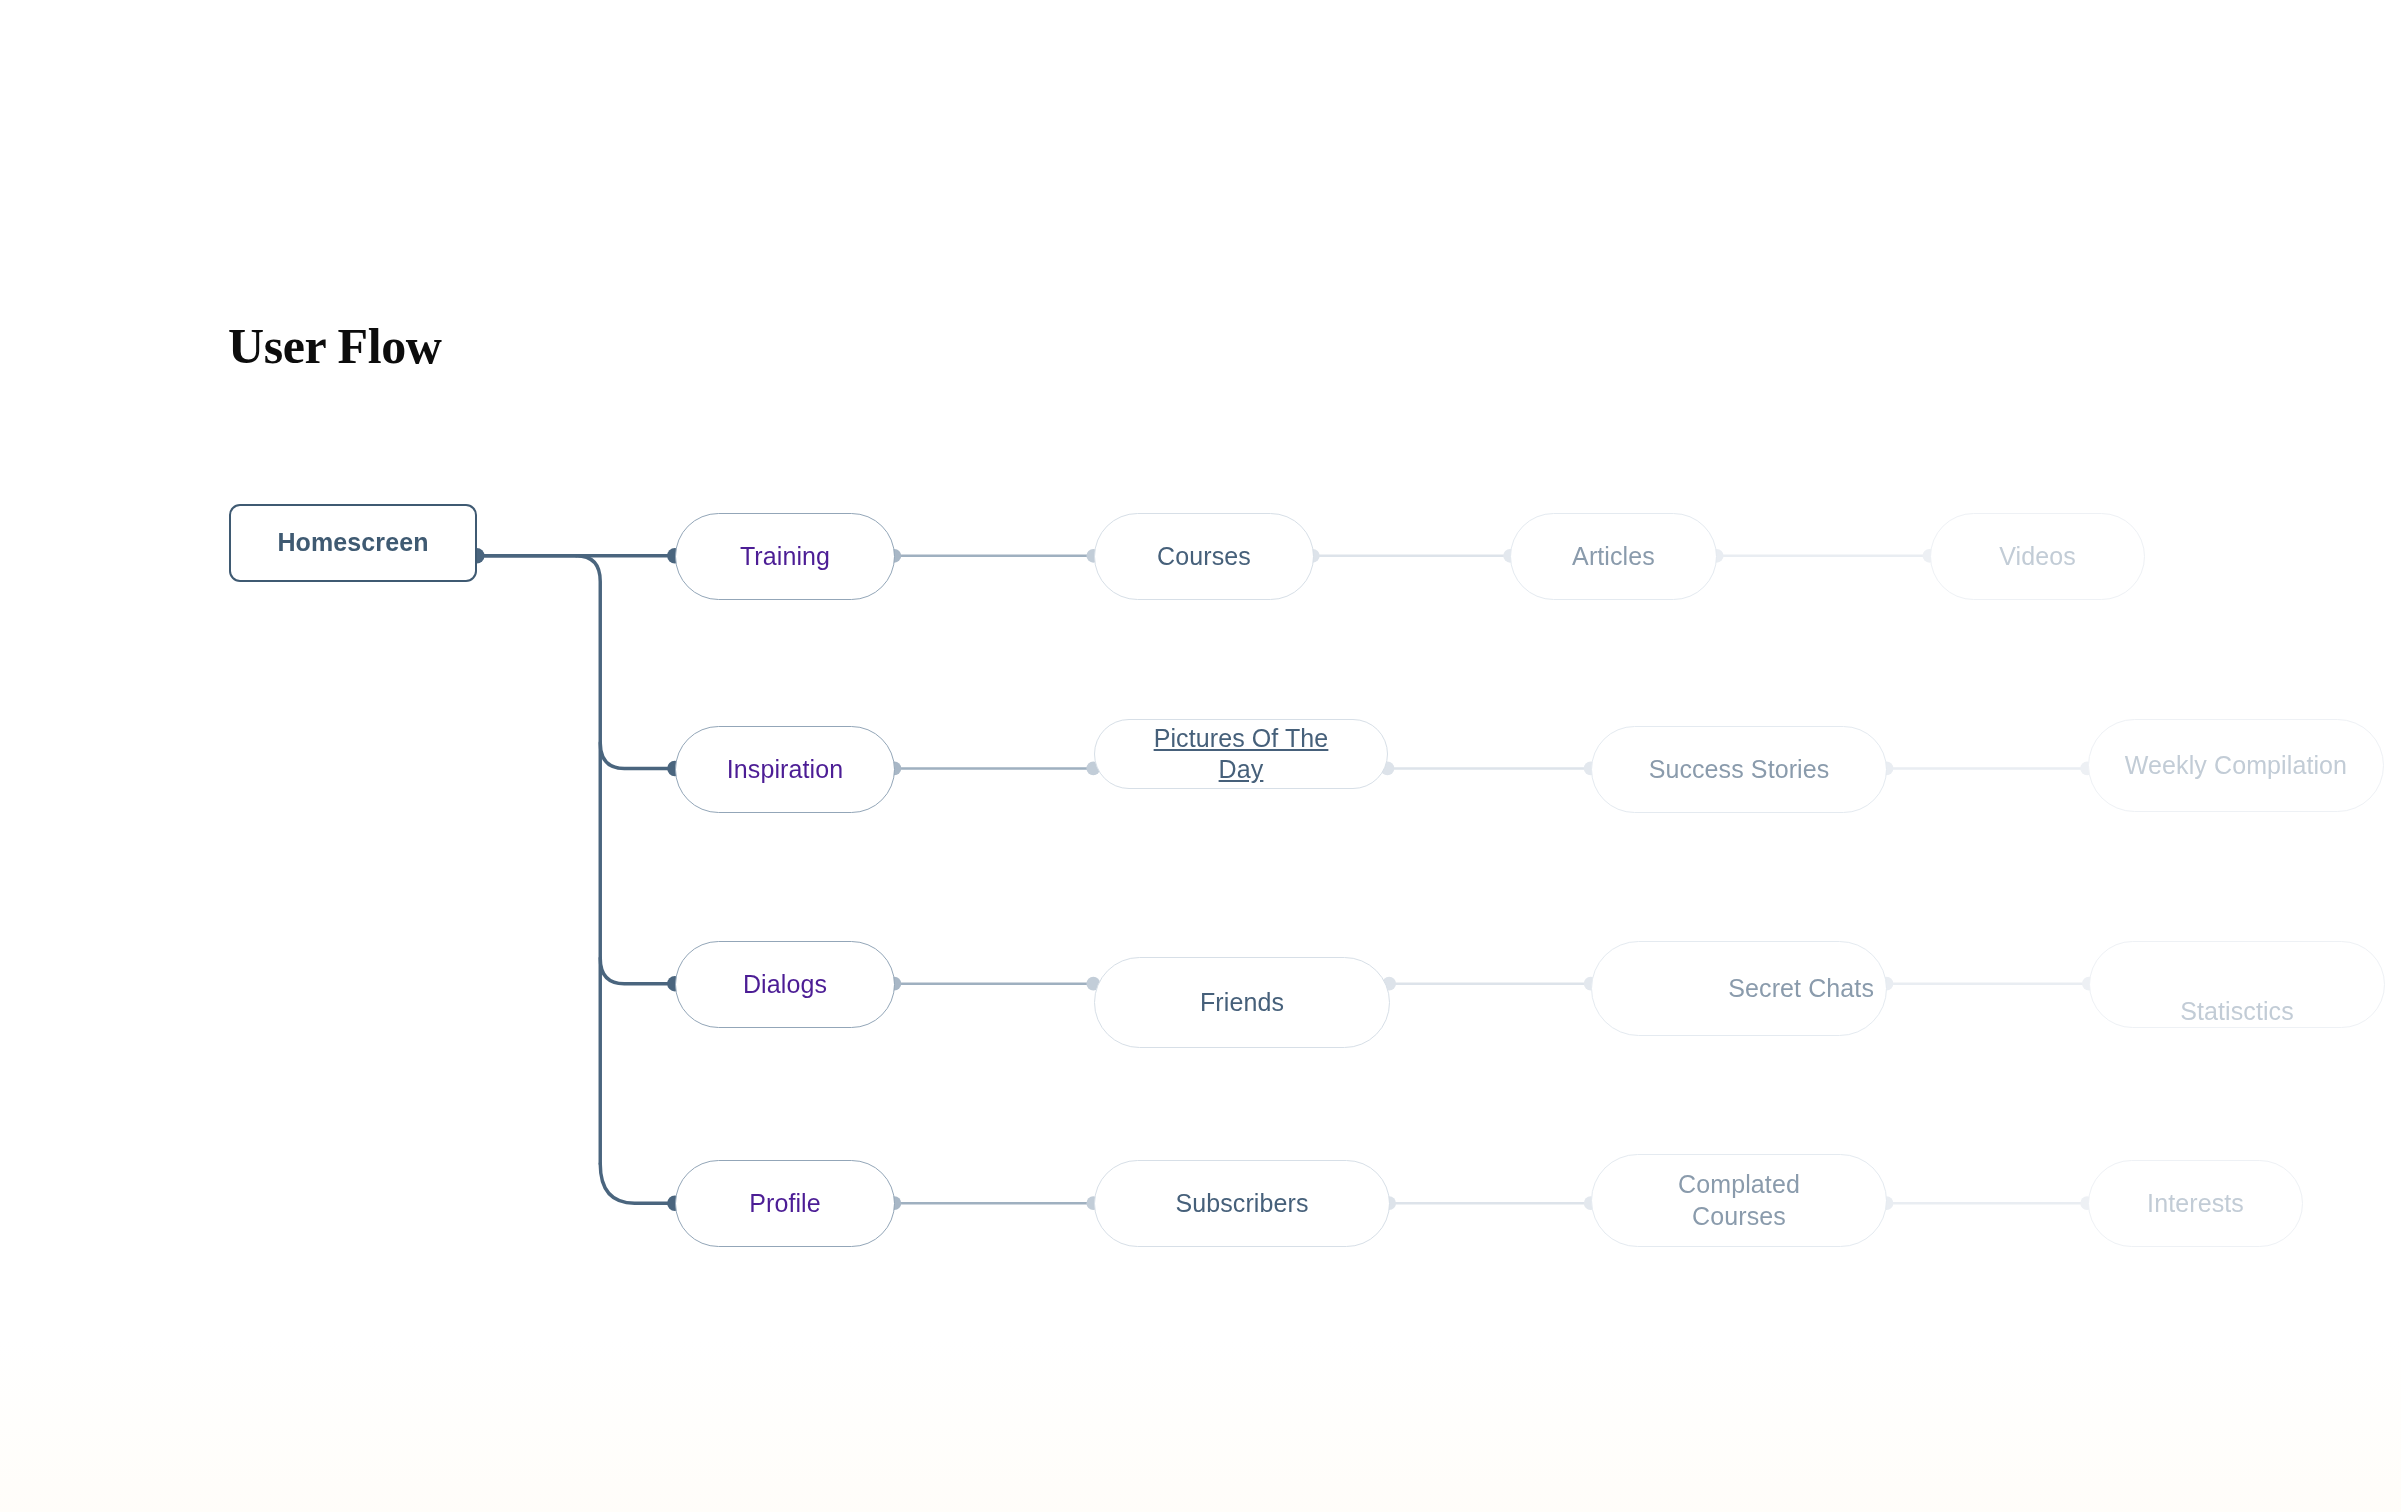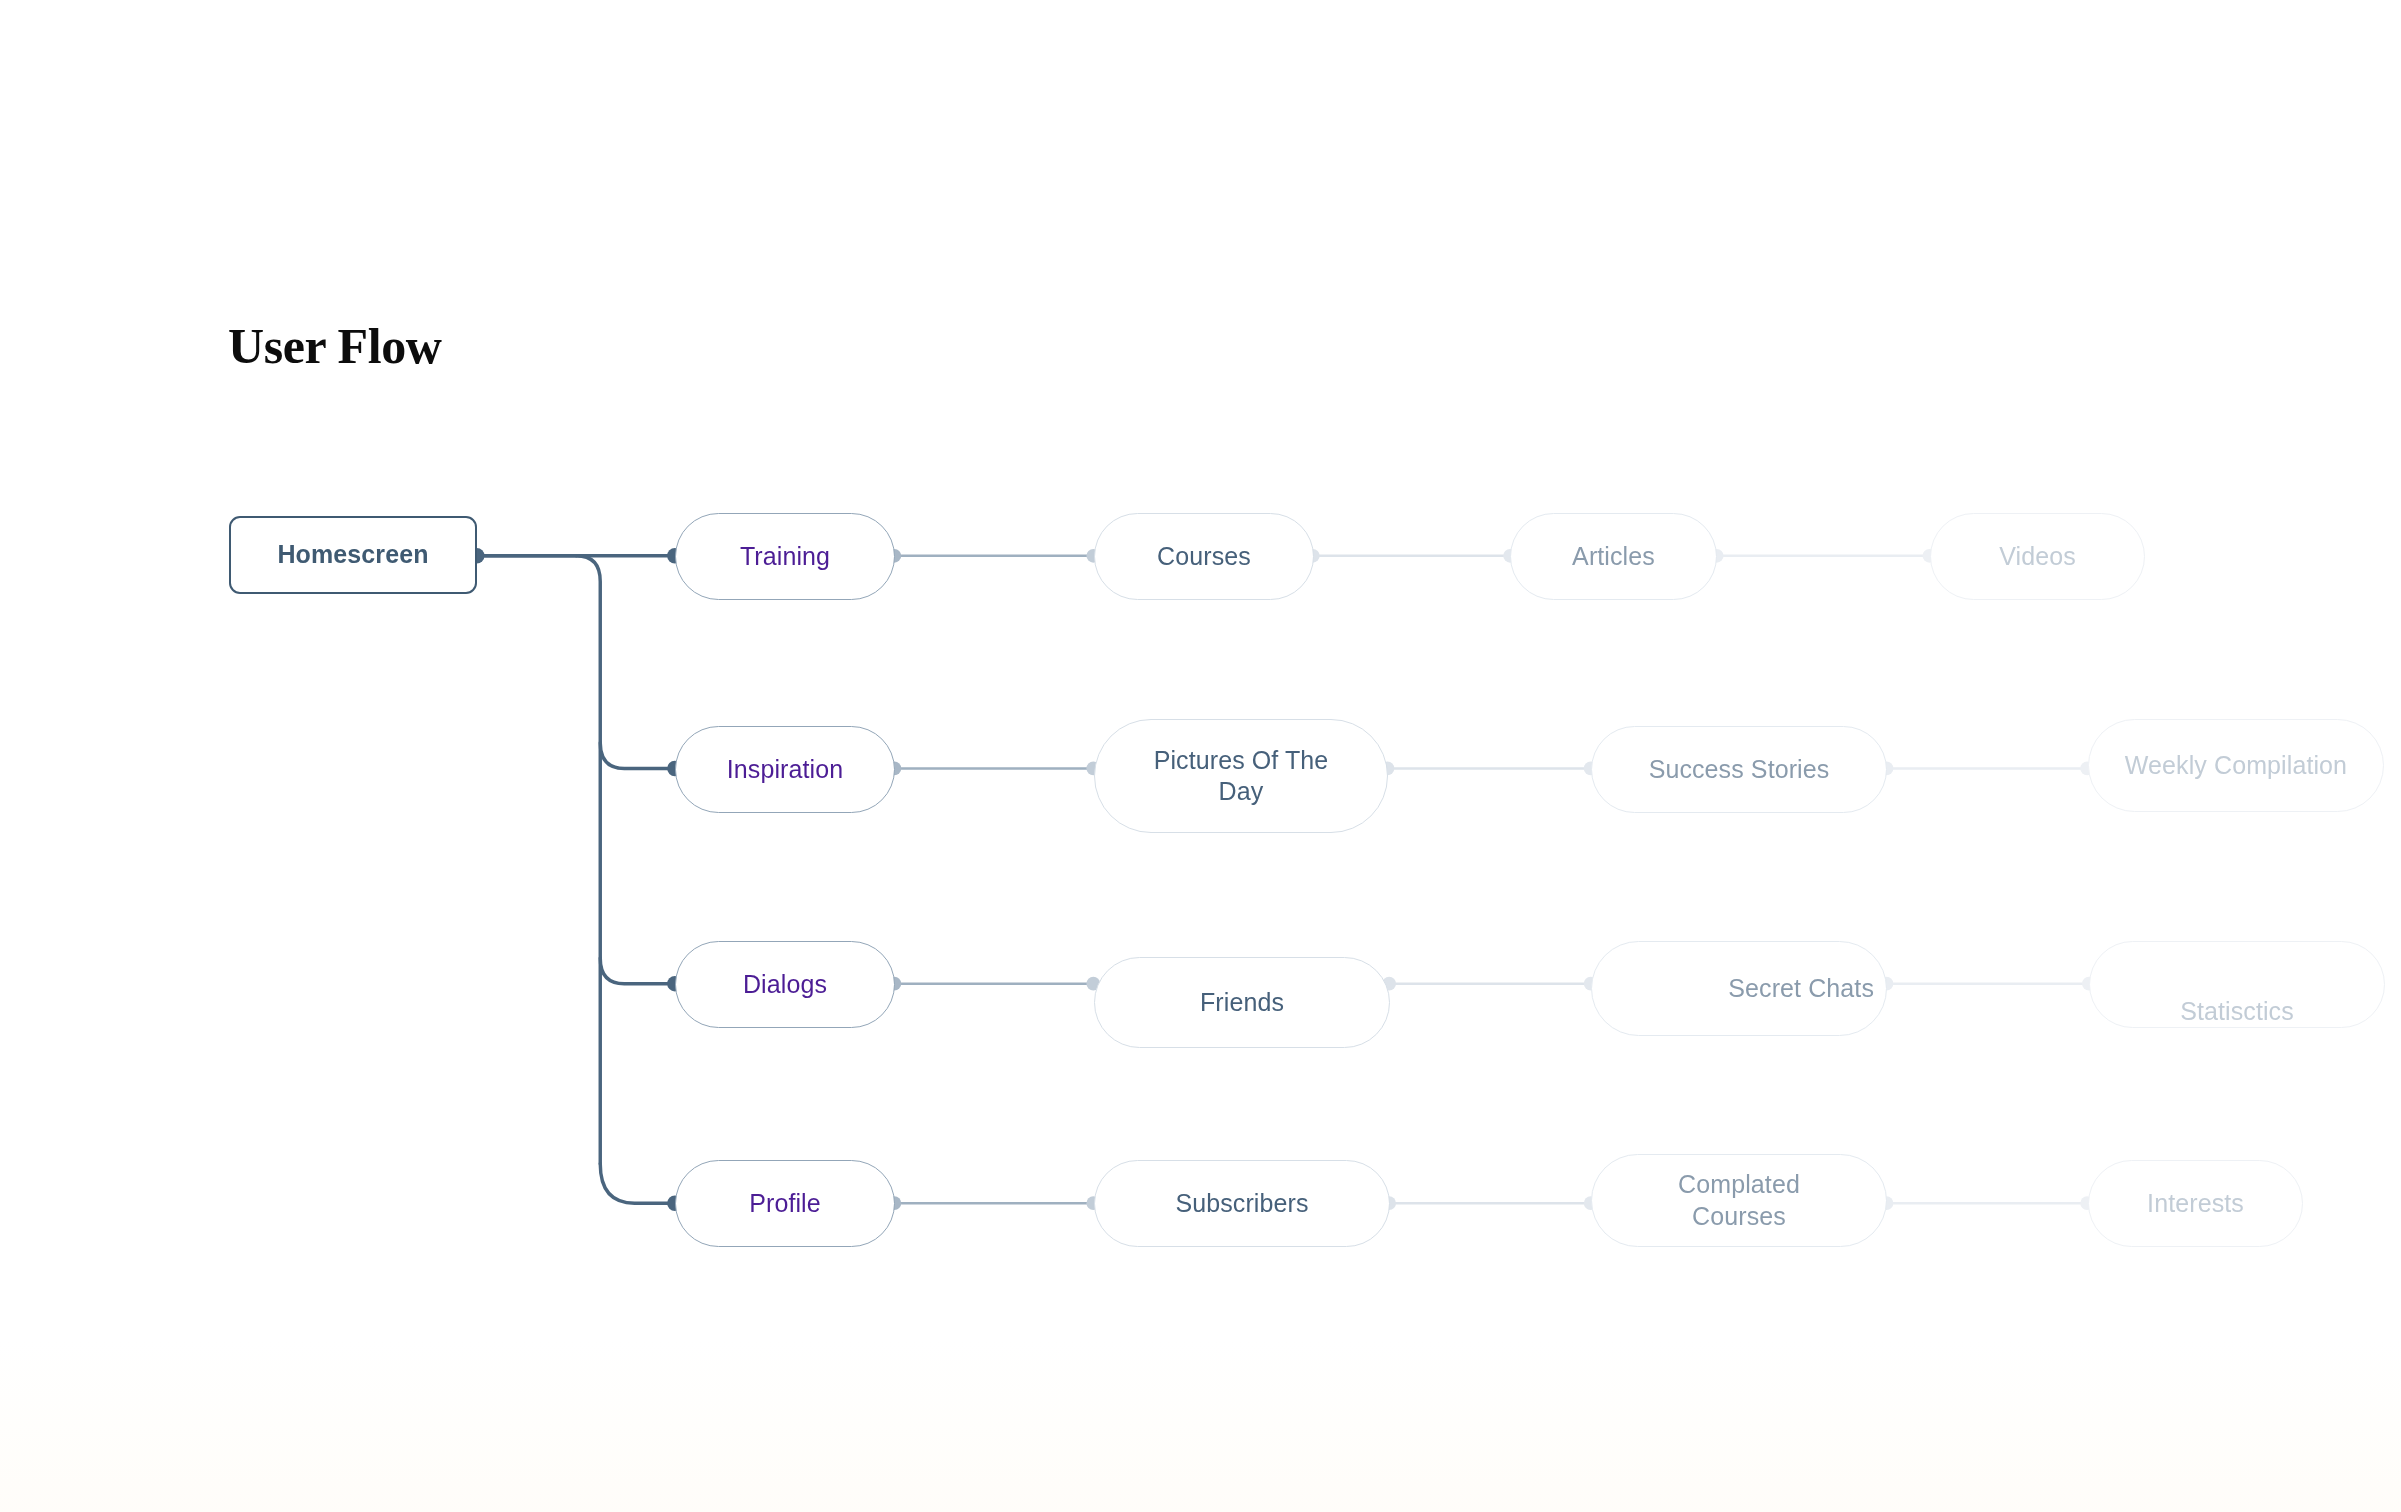--- a/index.html
+++ b/index.html
@@ -132,41 +132,41 @@
 
     <circle cx="1043" cy="1403" r="8" fill="#a8b7c6"></circle>
     <circle cx="1275" cy="1403" r="8" fill="#c2cdd8"></circle>
     <circle cx="1620" cy="1403" r="8" fill="#dde3ea"></circle>
     <circle cx="1855" cy="1403" r="8" fill="#e3e8ee"></circle>
     <circle cx="2200" cy="1403" r="8" fill="#e9edf2"></circle>
     <circle cx="2434" cy="1403" r="8" fill="#edf0f4"></circle>
   </g>
 </svg>
 
-<div class="node root t0" style="left:229px; top:516px; width:248px; height:78px;">
+<div class="node root t0" style="left:229px; top:504px; width:248px; height:78px;">
   <span class="lbl">Homescreen</span>
 </div>
 
 <div class="node pill t1" style="left:675px; top:513px; width:220px; height:87px;">
   <span class="lbl">Training</span>
 </div>
 <div class="node pill t2" style="left:1094px; top:513px; width:220px; height:87px;">
   <span class="lbl">Courses</span>
 </div>
 <div class="node pill t3" style="left:1510px; top:513px; width:207px; height:87px;">
   <span class="lbl">Articles</span>
 </div>
 <div class="node pill t4" style="left:1930px; top:513px; width:215px; height:87px;">
   <span class="lbl">Videos</span>
 </div>
 
 <div class="node pill t1" style="left:675px; top:726px; width:220px; height:87px;align-items:center;">
   <span class="lbl">Inspiration</span>
 </div>
-<div class="node pill t2" style="left:1094px; top:719px; width:294px; height:114px; padding:4px 39px;">
+<div class="node pill t2" style="left:1094px; top:719px; width:294px; height:70px; padding:4px 39px;text-decoration:underline;">
   <span class="lbl">Pictures Of The Day</span>
 </div>
 <div class="node pill t3" style="left:1591px; top:726px; width:296px; height:87px;">
   <span class="lbl">Success Stories</span>
 </div>
 <div class="node pill t4" style="left:2088px; top:719px; width:296px; height:93px; padding:0 34px;">
   <span class="lbl">Weekly Compilation</span>
 </div>
 
 <div class="node pill t1" style="left:675px; top:941px; width:220px; height:87px;">

